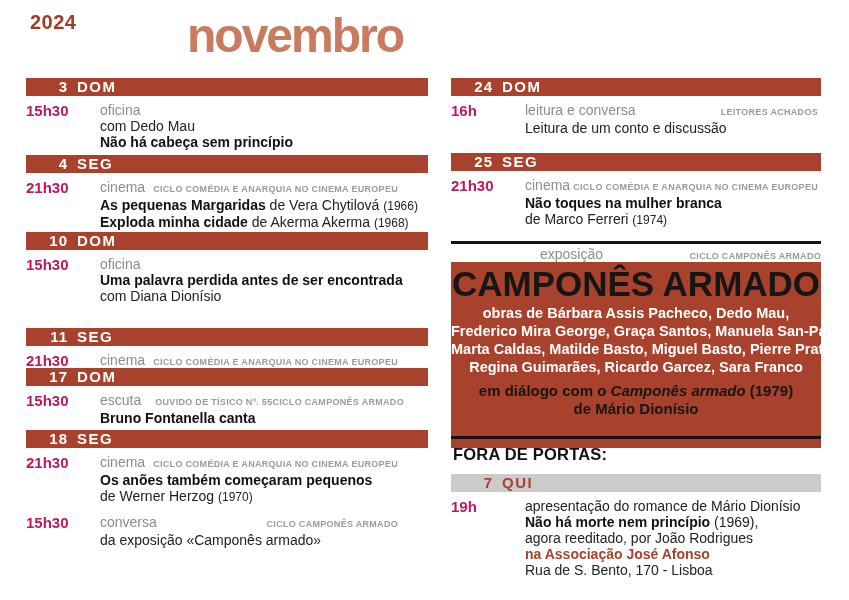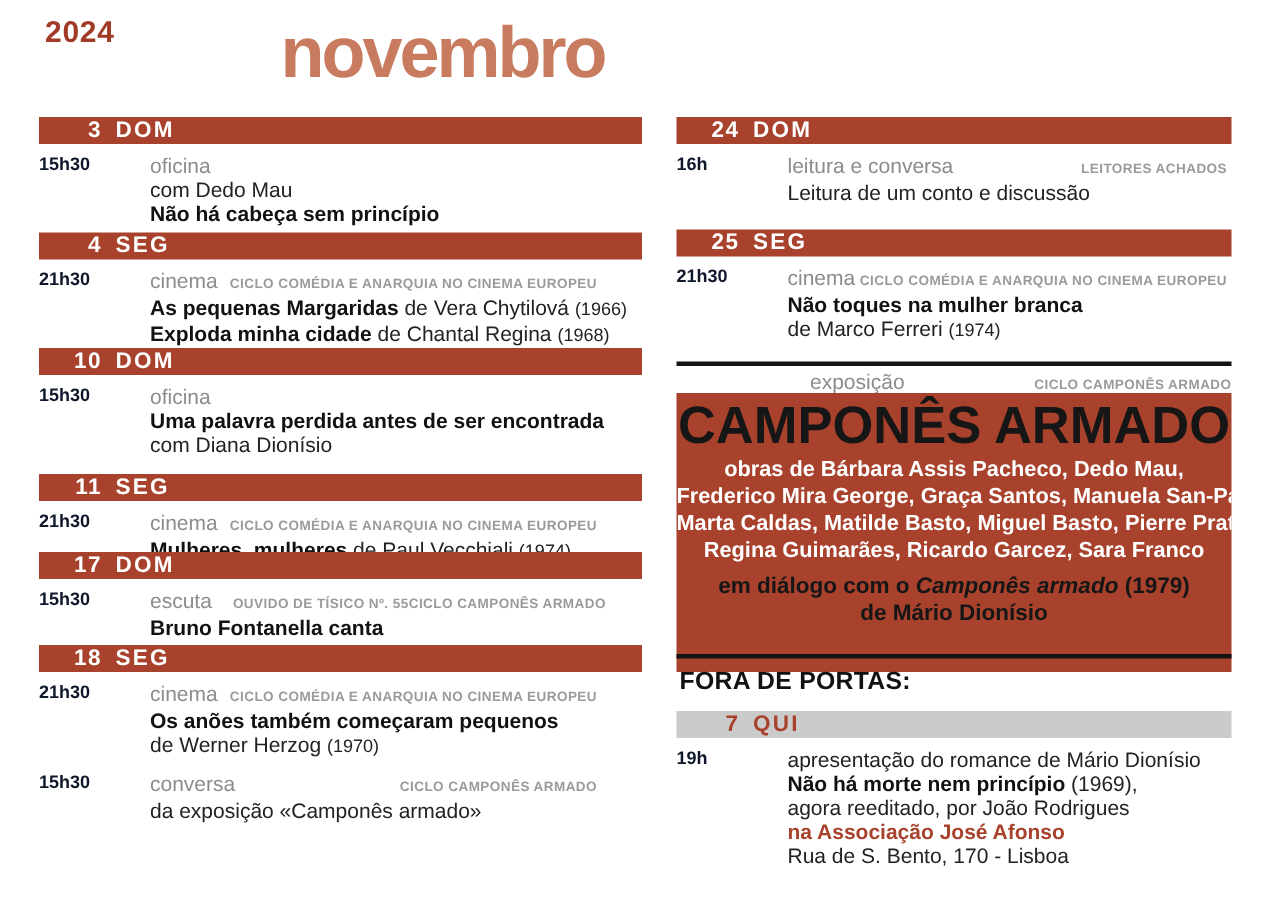--- a/index.html
+++ b/index.html
@@ -27,21 +27,21 @@
     height:18px; background:#a8422c; color:#fff;
     display:flex; align-items:center;
     font-size:15px; font-weight:bold; line-height:18px;
   }
   .bar .num { width:42px; text-align:right; letter-spacing:1px; }
   .bar .dow { margin-left:9px; letter-spacing:1.5px; }
   .bar.gray { background:#cbcbcb; color:#a8422c; }
 
   
   .content { display:flex; margin-top:6px; }
-  .time { width:74px; font-size:12px; font-weight:bold; color:#0f172a; flex:none; }
+  .time { width:74px; font-size:15px; font-weight:bold; color:#be185d; flex:none; }
   .lines { flex:1; min-width:0; }
   .col-l .lines { padding-right:30px; }
   .col-r .lines { padding-right:3px; }
   .kindrow { display:flex; align-items:baseline; line-height:16px; white-space:nowrap; }
   .kind { font-size:14px; color:#8c8c8c; }
   .tag {
     font-size:9px; font-weight:bold; color:#9a9a9a;
     letter-spacing:0.3px; margin-left:auto; white-space:nowrap;
   }
   .tag.mid { margin-left:14px; margin-right:auto; }
@@ -101,21 +101,21 @@
     <span class="dow">SEG</span>
   </div>
   <div class="content">
     <div class="time">21h30</div>
     <div class="lines">
       <div class="kindrow">
         <span class="kind">cinema</span>
         <span class="tag">CICLO COMÉDIA E ANARQUIA NO CINEMA EUROPEU</span>
       </div>
       <div class="line"><span class="b">As pequenas Margaridas</span><span> de Vera Chytilová </span><span class="yr">(1966)</span></div>
-      <div class="line"><span class="b">Exploda minha cidade</span><span> de Chantal Regina </span><span class="yr">(1968)</span></div>
+      <div class="line"><span class="b">Exploda minha cidade</span><span> de Akerma Akerma </span><span class="yr">(1968)</span></div>
     </div>
   </div>
 </div>
 
 <div class="abs col-l" style="left:26px;top:232px;width:402px">
   <div class="bar">
     <span class="num">10</span>
     <span class="dow">DOM</span>
   </div>
   <div class="content">
@@ -123,21 +123,21 @@
     <div class="lines">
       <div class="kindrow">
           <span class="kind">oficina</span>
         </div>
       <div class="line"><span class="b">Uma palavra perdida antes de ser encontrada</span></div>
       <div class="line"><span>com Diana Dionísio</span></div>
     </div>
   </div>
 </div>
 
-<div class="abs col-l" style="left:26px;top:316px;width:402px">
+<div class="abs col-l" style="left:26px;top:328px;width:402px">
   <div class="bar">
     <span class="num">11</span>
     <span class="dow">SEG</span>
   </div>
   <div class="content">
     <div class="time">21h30</div>
     <div class="lines">
       <div class="kindrow">
         <span class="kind">cinema</span>
         <span class="tag">CICLO COMÉDIA E ANARQUIA NO CINEMA EUROPEU</span>

